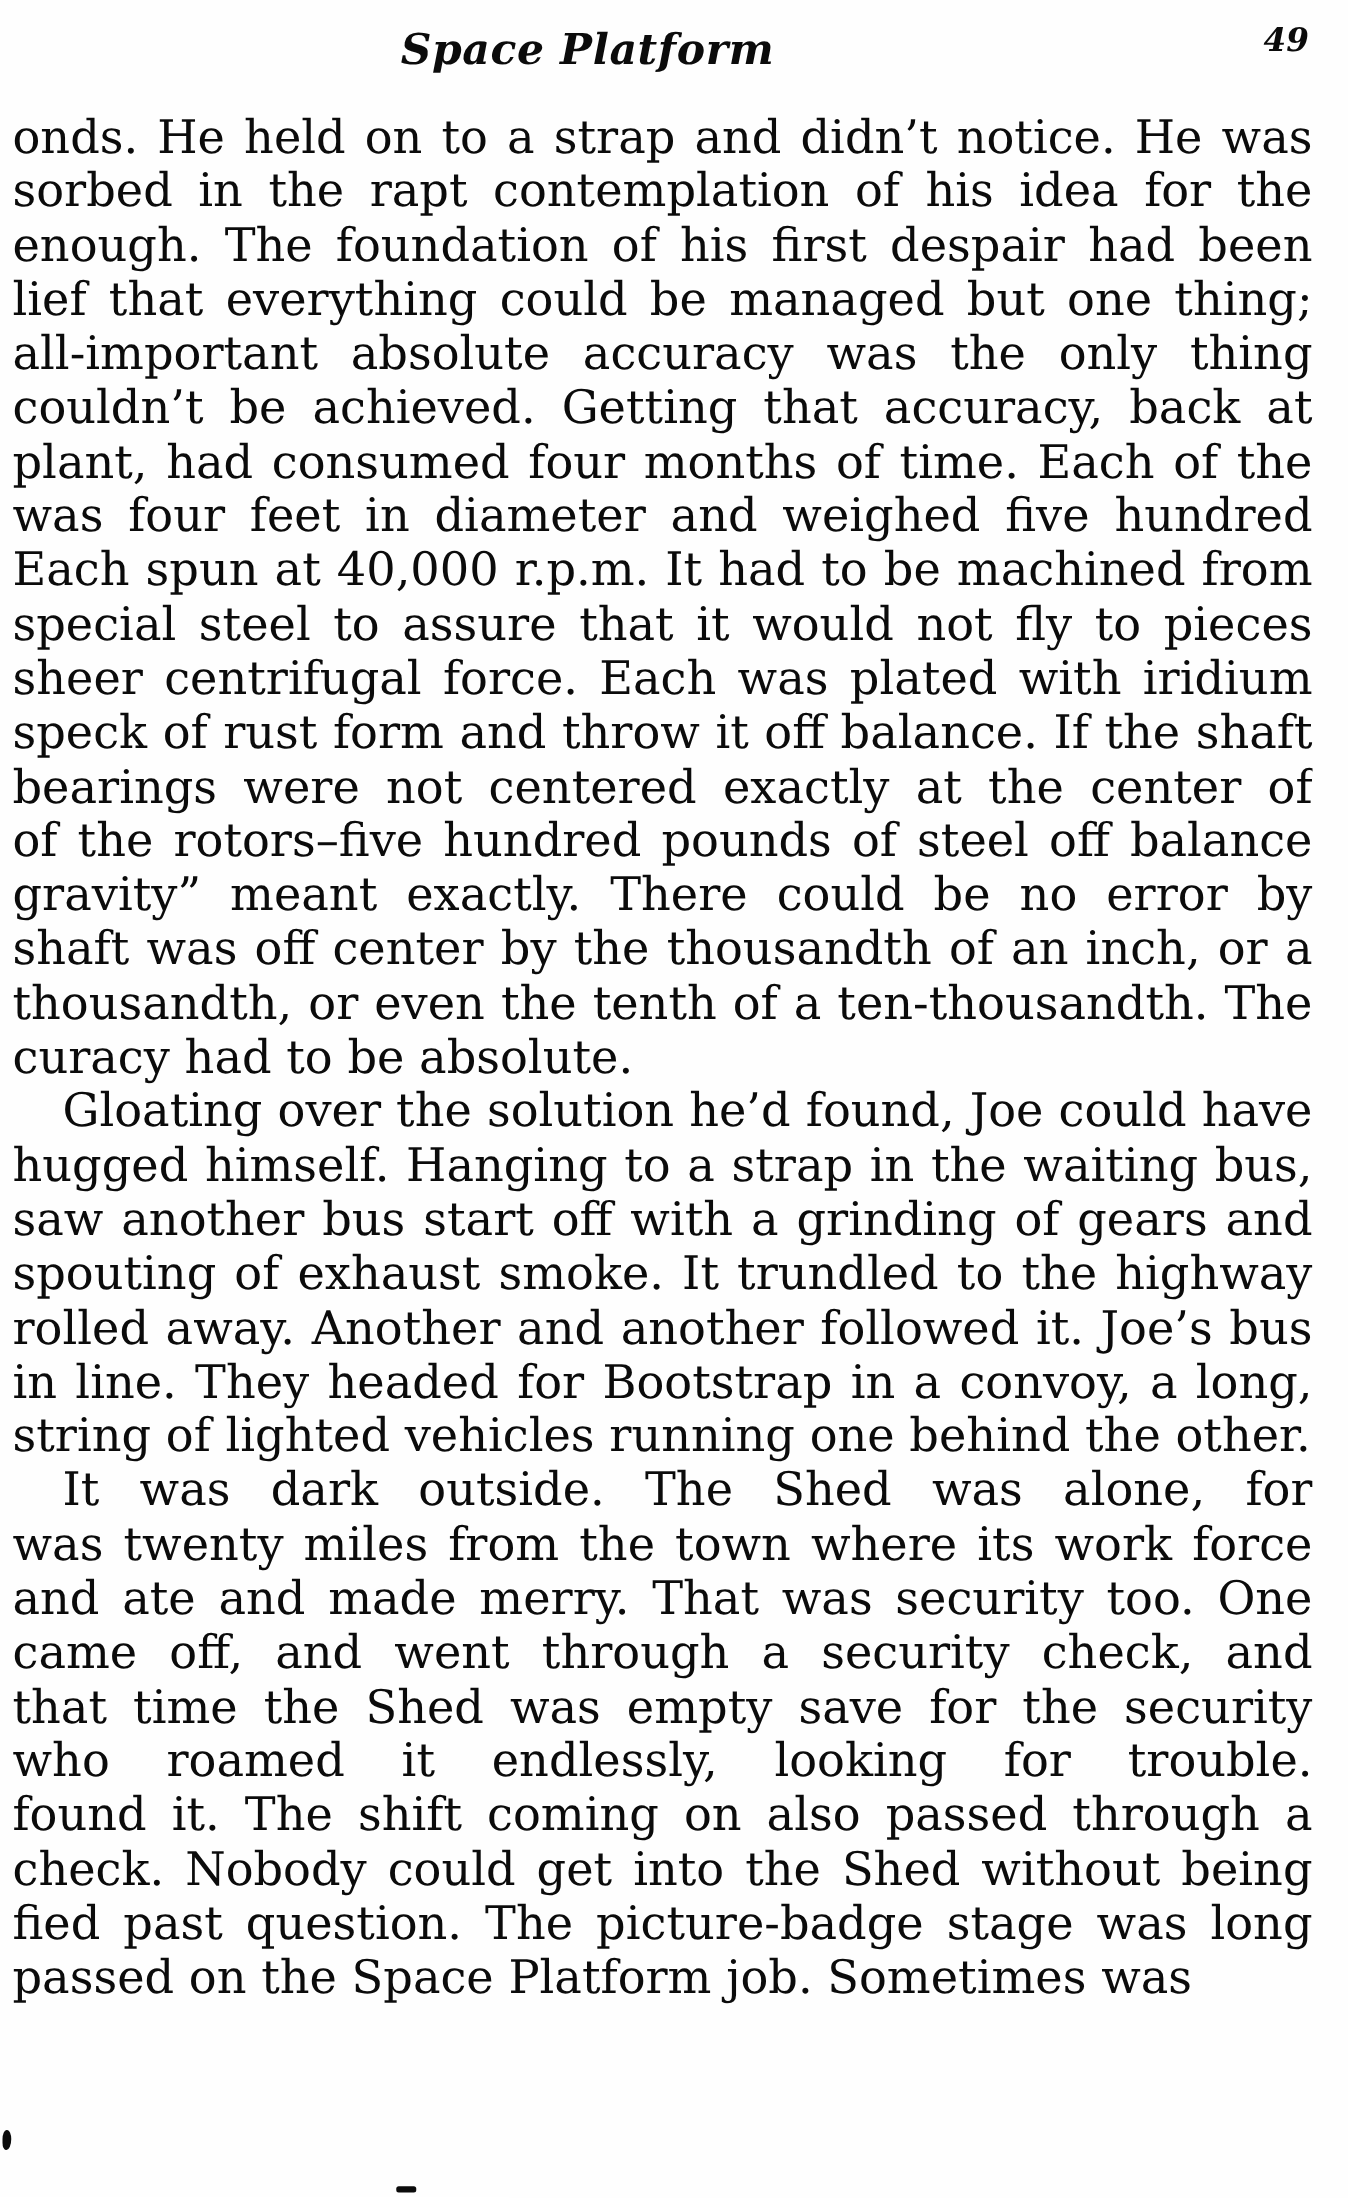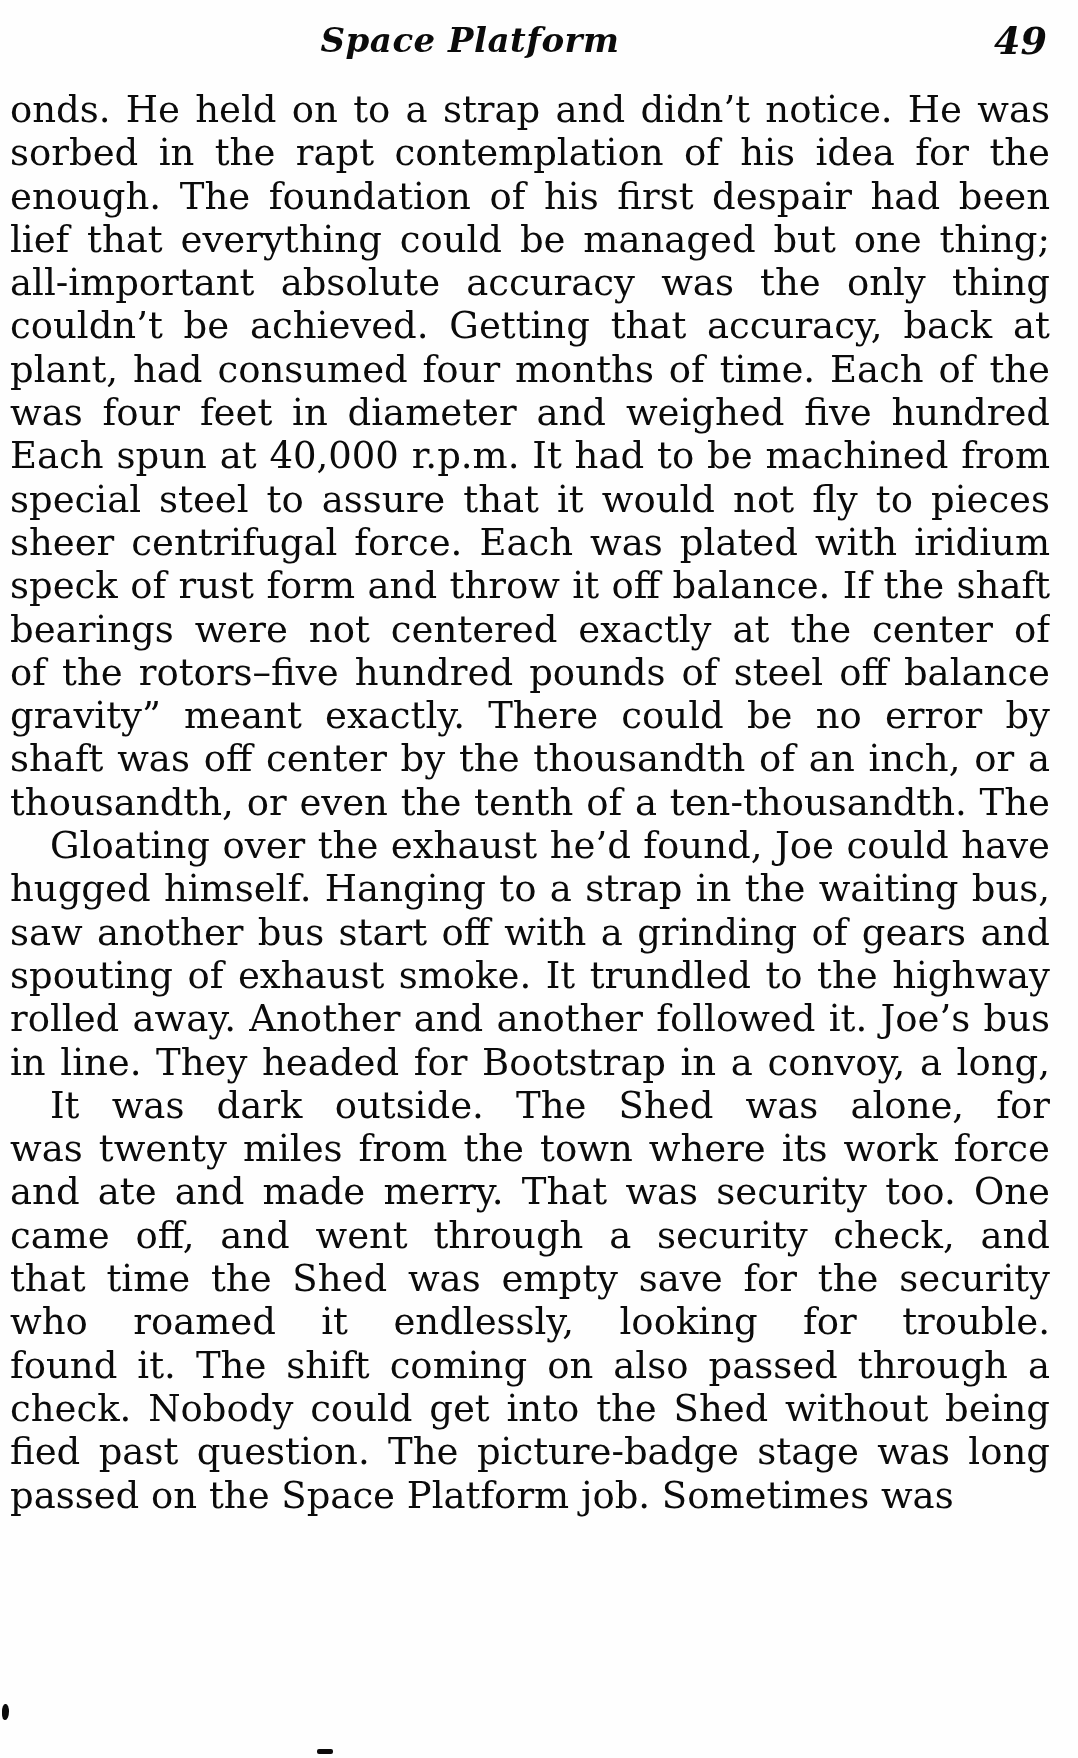--- a/index.html
+++ b/index.html
@@ -32,21 +32,21 @@
     font-size: 34px;
     font-weight: bold;
     font-style: italic;
     letter-spacing: 0.5px;
     white-space: nowrap;
   }
   .page-number {
     position: absolute;
     right: 31px;
     top: -2px;
-    font-size: 38px;
+    font-size: 26px;
     font-weight: bold;
     font-style: italic;
   }
   .text-block {
     position: absolute;
     top: 88px;
     left: 10px;
     width: 1040px;
     font-size: 37px;
   }
@@ -104,26 +104,28 @@
       <div class="line">was four feet in diameter and weighed five hundred pounds.</div>
       <div class="line">Each spun at 40,000 r.p.m. It had to be machined from a</div>
       <div class="line">special steel to assure that it would not fly to pieces from</div>
       <div class="line">sheer centrifugal force. Each was plated with iridium lest a</div>
       <div class="line">speck of rust form and throw it off balance. If the shaft and</div>
       <div class="line">bearings were not centered exactly at the center of gravity</div>
       <div class="line">of the rotors–five hundred pounds of steel off balance at</div>
       <div class="line">gravity” meant exactly. There could be no error by which the</div>
       <div class="line">shaft was off center by the thousandth of an inch, or a ten-</div>
       <div class="line">thousandth, or even the tenth of a ten-thousandth. The ac-</div>
-      <div class="line indent">Gloating over the exhaust he’d found, Joe could have</div>
+      <div class="line last">curacy had to be absolute.</div>
+      <div class="line indent">Gloating over the solution he’d found, Joe could have</div>
       <div class="line">hugged himself. Hanging to a strap in the waiting bus, he</div>
       <div class="line">saw another bus start off with a grinding of gears and a</div>
       <div class="line">spouting of exhaust smoke. It trundled to the highway and</div>
       <div class="line">rolled away. Another and another followed it. Joe’s bus fell</div>
       <div class="line">in line. They headed for Bootstrap in a convoy, a long, long</div>
+      <div class="line last">string of lighted vehicles running one behind the other.</div>
       <div class="line indent">It was dark outside. The Shed was alone, for security. It</div>
       <div class="line">was twenty miles from the town where its work force slept</div>
       <div class="line">and ate and made merry. That was security too. One shift</div>
       <div class="line">came off, and went through a security check, and during</div>
       <div class="line">that time the Shed was empty save for the security officers</div>
       <div class="line">who roamed it endlessly, looking for trouble. Sometimes they</div>
       <div class="line">found it. The shift coming on also passed through a security</div>
       <div class="line">check. Nobody could get into the Shed without being identi-</div>
       <div class="line">fied past question. The picture-badge stage was long since</div>
       <div class="line last">passed on the Space Platform job. Sometimes was tight!</div>

